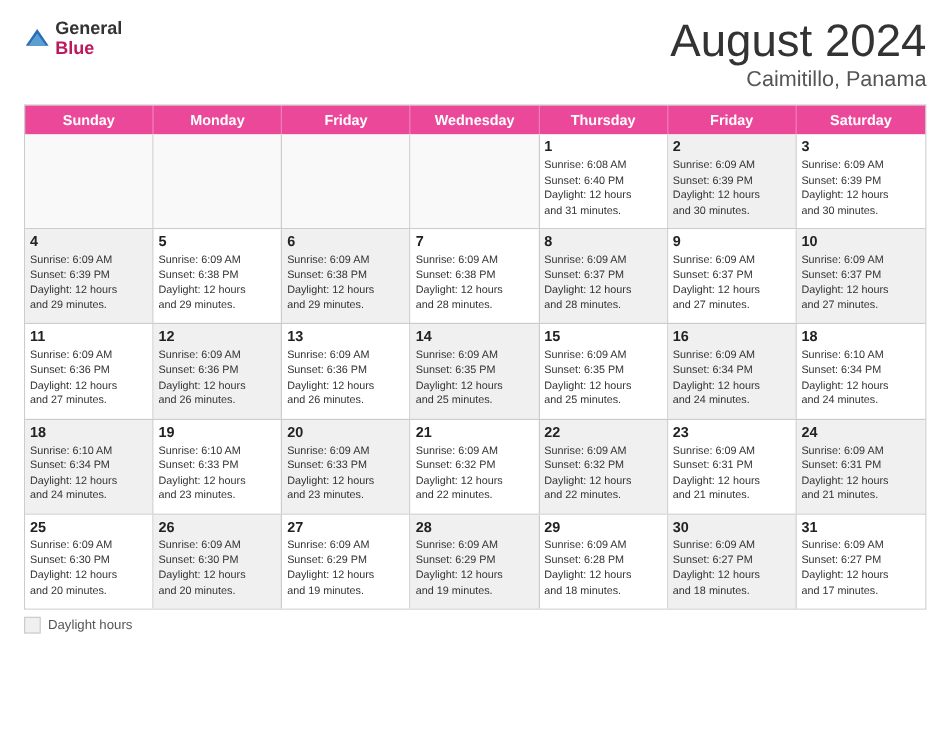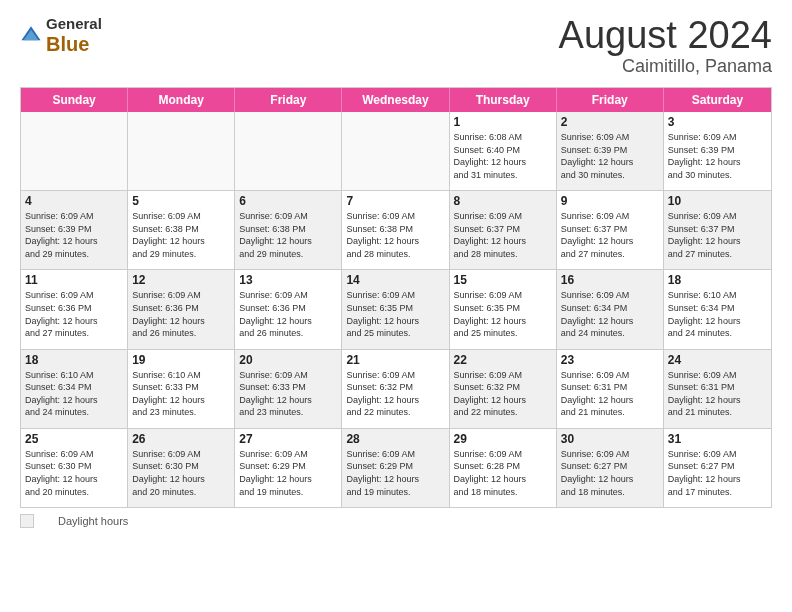--- a/index.html
+++ b/index.html
@@ -32,23 +32,23 @@
       display: flex;
       flex-direction: column;
       line-height: 1.1;
     }
     .logo-general {
       font-size: 15px;
       font-weight: bold;
       color: #333;
     }
     .logo-blue {
-      font-size: 20px;
+      font-size: 15px;
       font-weight: bold;
-      color: #a16207;
+      color: #be185d;
     }
     .logo-icon {
       width: 22px;
       height: 22px;
     }
     .title-block {
       text-align: right;
     }
     .calendar-title {
       font-size: 38px;
@@ -112,21 +112,21 @@
       color: #222;
     }
     .day-info {
       font-size: 9px;
       line-height: 1.4;
       color: #333;
     }
     .legend {
       display: flex;
       align-items: center;
-      gap: 24px;
+      gap: 6px;
       margin-top: 6px;
       font-size: 11px;
       color: #555;
     }
     .legend-box {
       width: 14px;
       height: 14px;
       background: #f0f0f0;
       border: 1px solid #ccc;
     }

